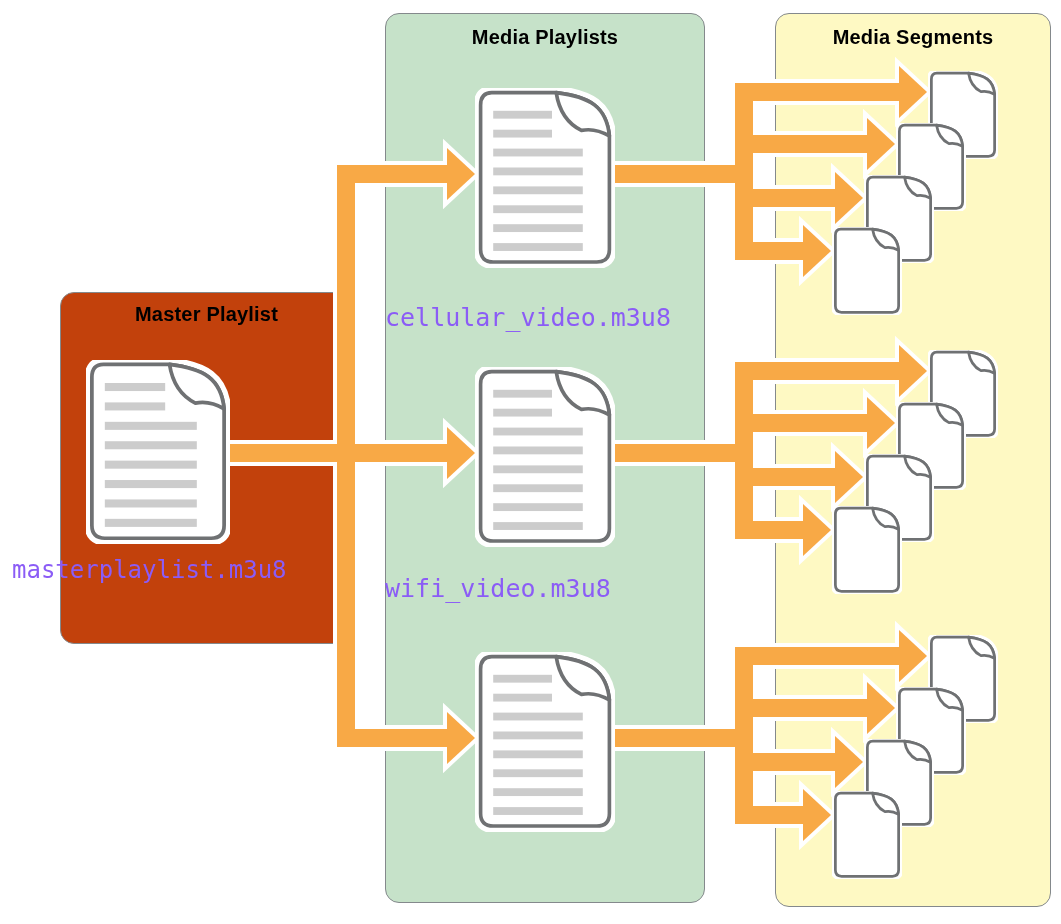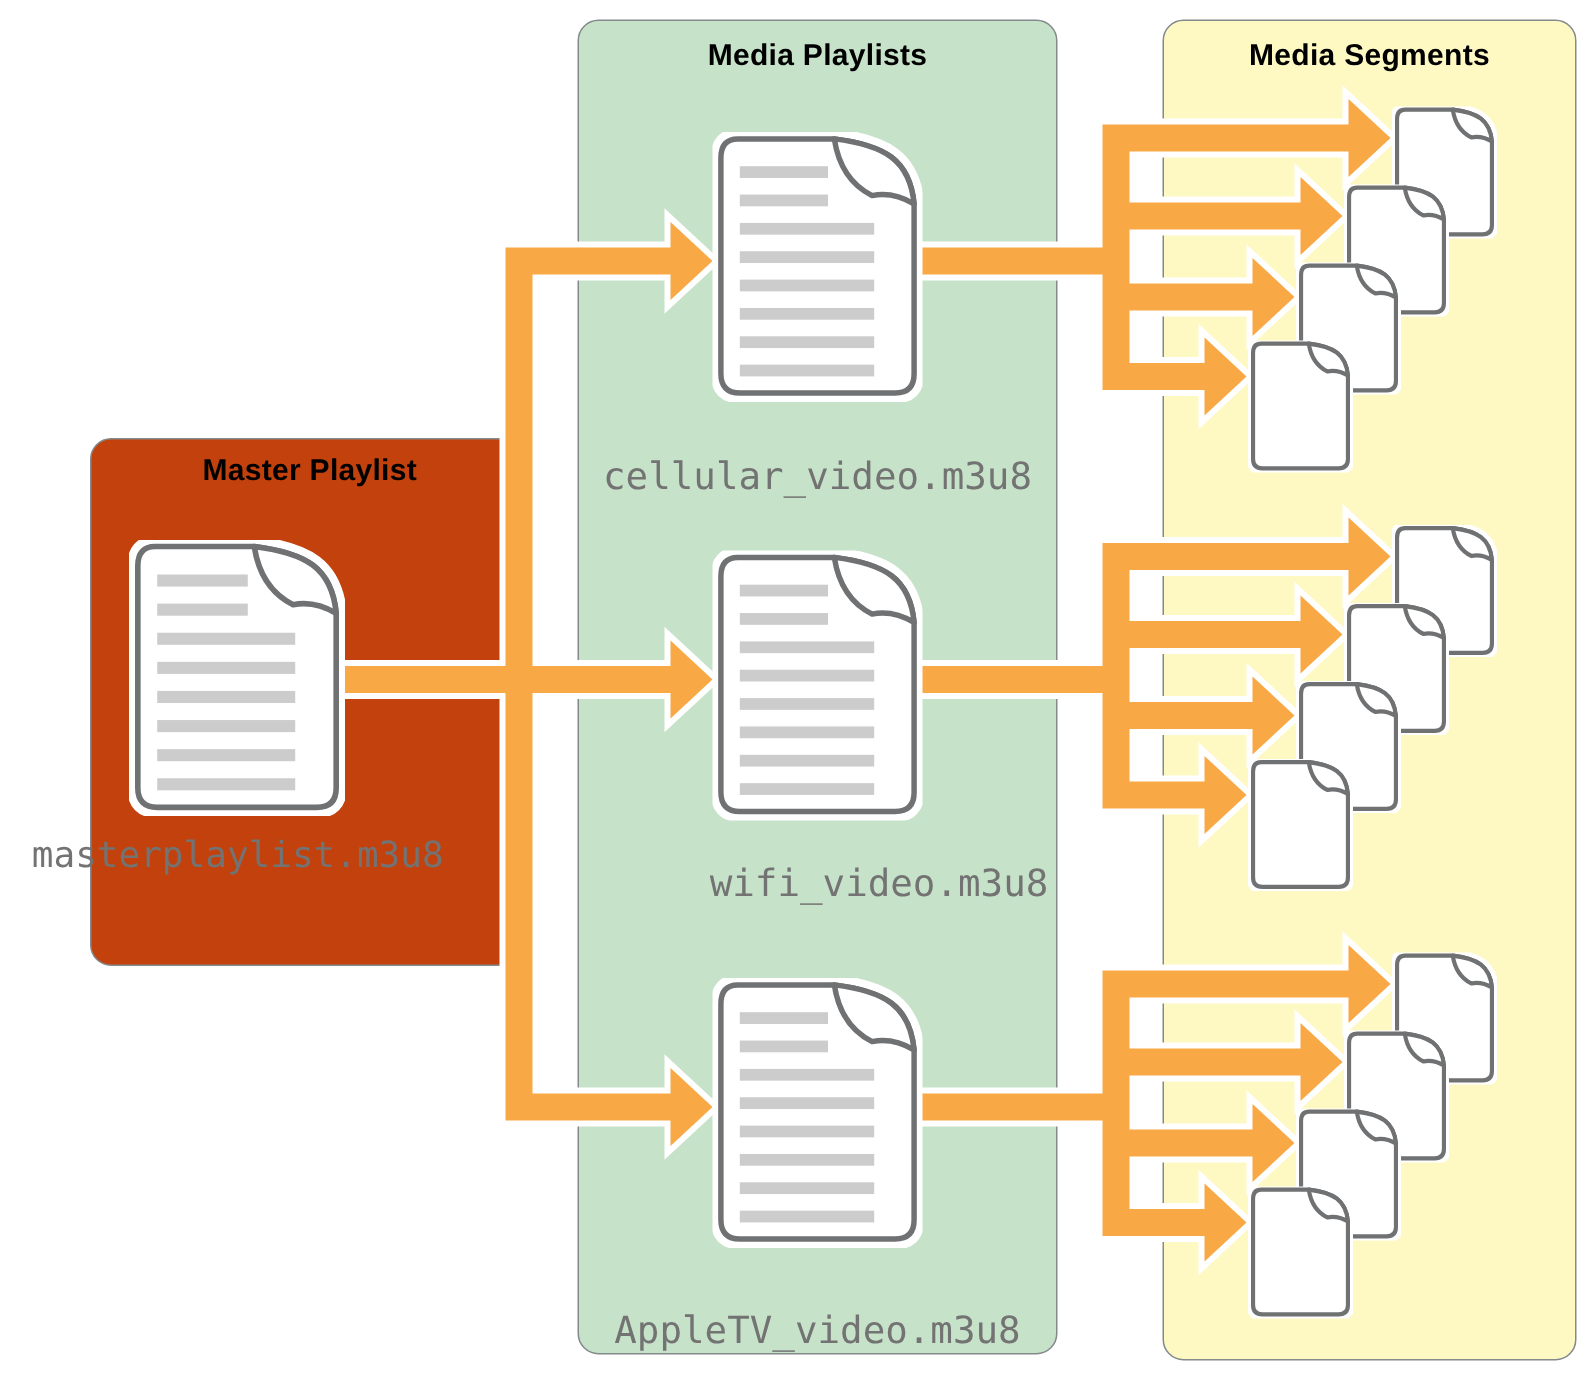--- a/index.html
+++ b/index.html
@@ -6,26 +6,26 @@
   body{width:1061px;height:924px;font-family:"Liberation Sans",sans-serif;}
   .stage{position:relative;width:1061px;height:924px;overflow:hidden;background:#fff;}
   .panel{position:absolute;border:1.5px solid #84898c;border-radius:14px;box-sizing:border-box;}
   .panel-blue{left:12px;top:292px;width:293px;height:352px;background:#c2410c;margin-left:48px;}
   .panel-green{left:385px;top:13px;width:320px;height:890px;background:#c6e2c9;}
   .panel-orange{left:775px;top:13px;width:276px;height:894px;background:#fef9c3;}
   .panel-title{position:absolute;left:0;right:0;text-align:center;font-weight:bold;
                font-size:20px;color:#000;letter-spacing:.2px;}
   .pt-top{top:12px;}
   .pt-master{top:10px;}
-  .file-label{position:absolute;text-align:center;color:#737373;
+  .file-label{position:absolute;text-align:left;color:#8b5cf6;
               font-family:"DejaVu Sans Mono","Liberation Mono",monospace;}
   .fl-master{left:12px;width:293px;top:556px;font-size:24px;}
   .fl-media{left:385px;width:320px;font-size:25px;}
   .fl-cellular{top:303px;}
-  .fl-wifi{top:574px;padding-left:41px;}
+  .fl-wifi{top:574px;}
   .fl-appletv{top:872px;}
   #diagram-svg{position:absolute;left:0;top:0;width:1061px;height:924px;}
   .labels{position:absolute;left:0;top:0;width:100%;height:100%;pointer-events:none;}
 </style>
 </head>
 <body>
 
 <div class="stage">
 
   <div class="panel panel-blue">
@@ -134,15 +134,14 @@
           <use href="#doc-blank" x="864" y="739" width="70" height="88"></use>
           <use href="#doc-blank" x="832" y="791" width="70" height="88"></use>
         </g>
       </g>
   </svg>
 
   <div class="labels">
     <div class="file-label fl-master">masterplaylist.m3u8</div>
     <div class="file-label fl-media fl-cellular">cellular_video.m3u8</div>
     <div class="file-label fl-media fl-wifi">wifi_video.m3u8</div>
-    <div class="file-label fl-media fl-appletv">AppleTV_video.m3u8</div>
   </div>
 </div>
 
 </body></html>

